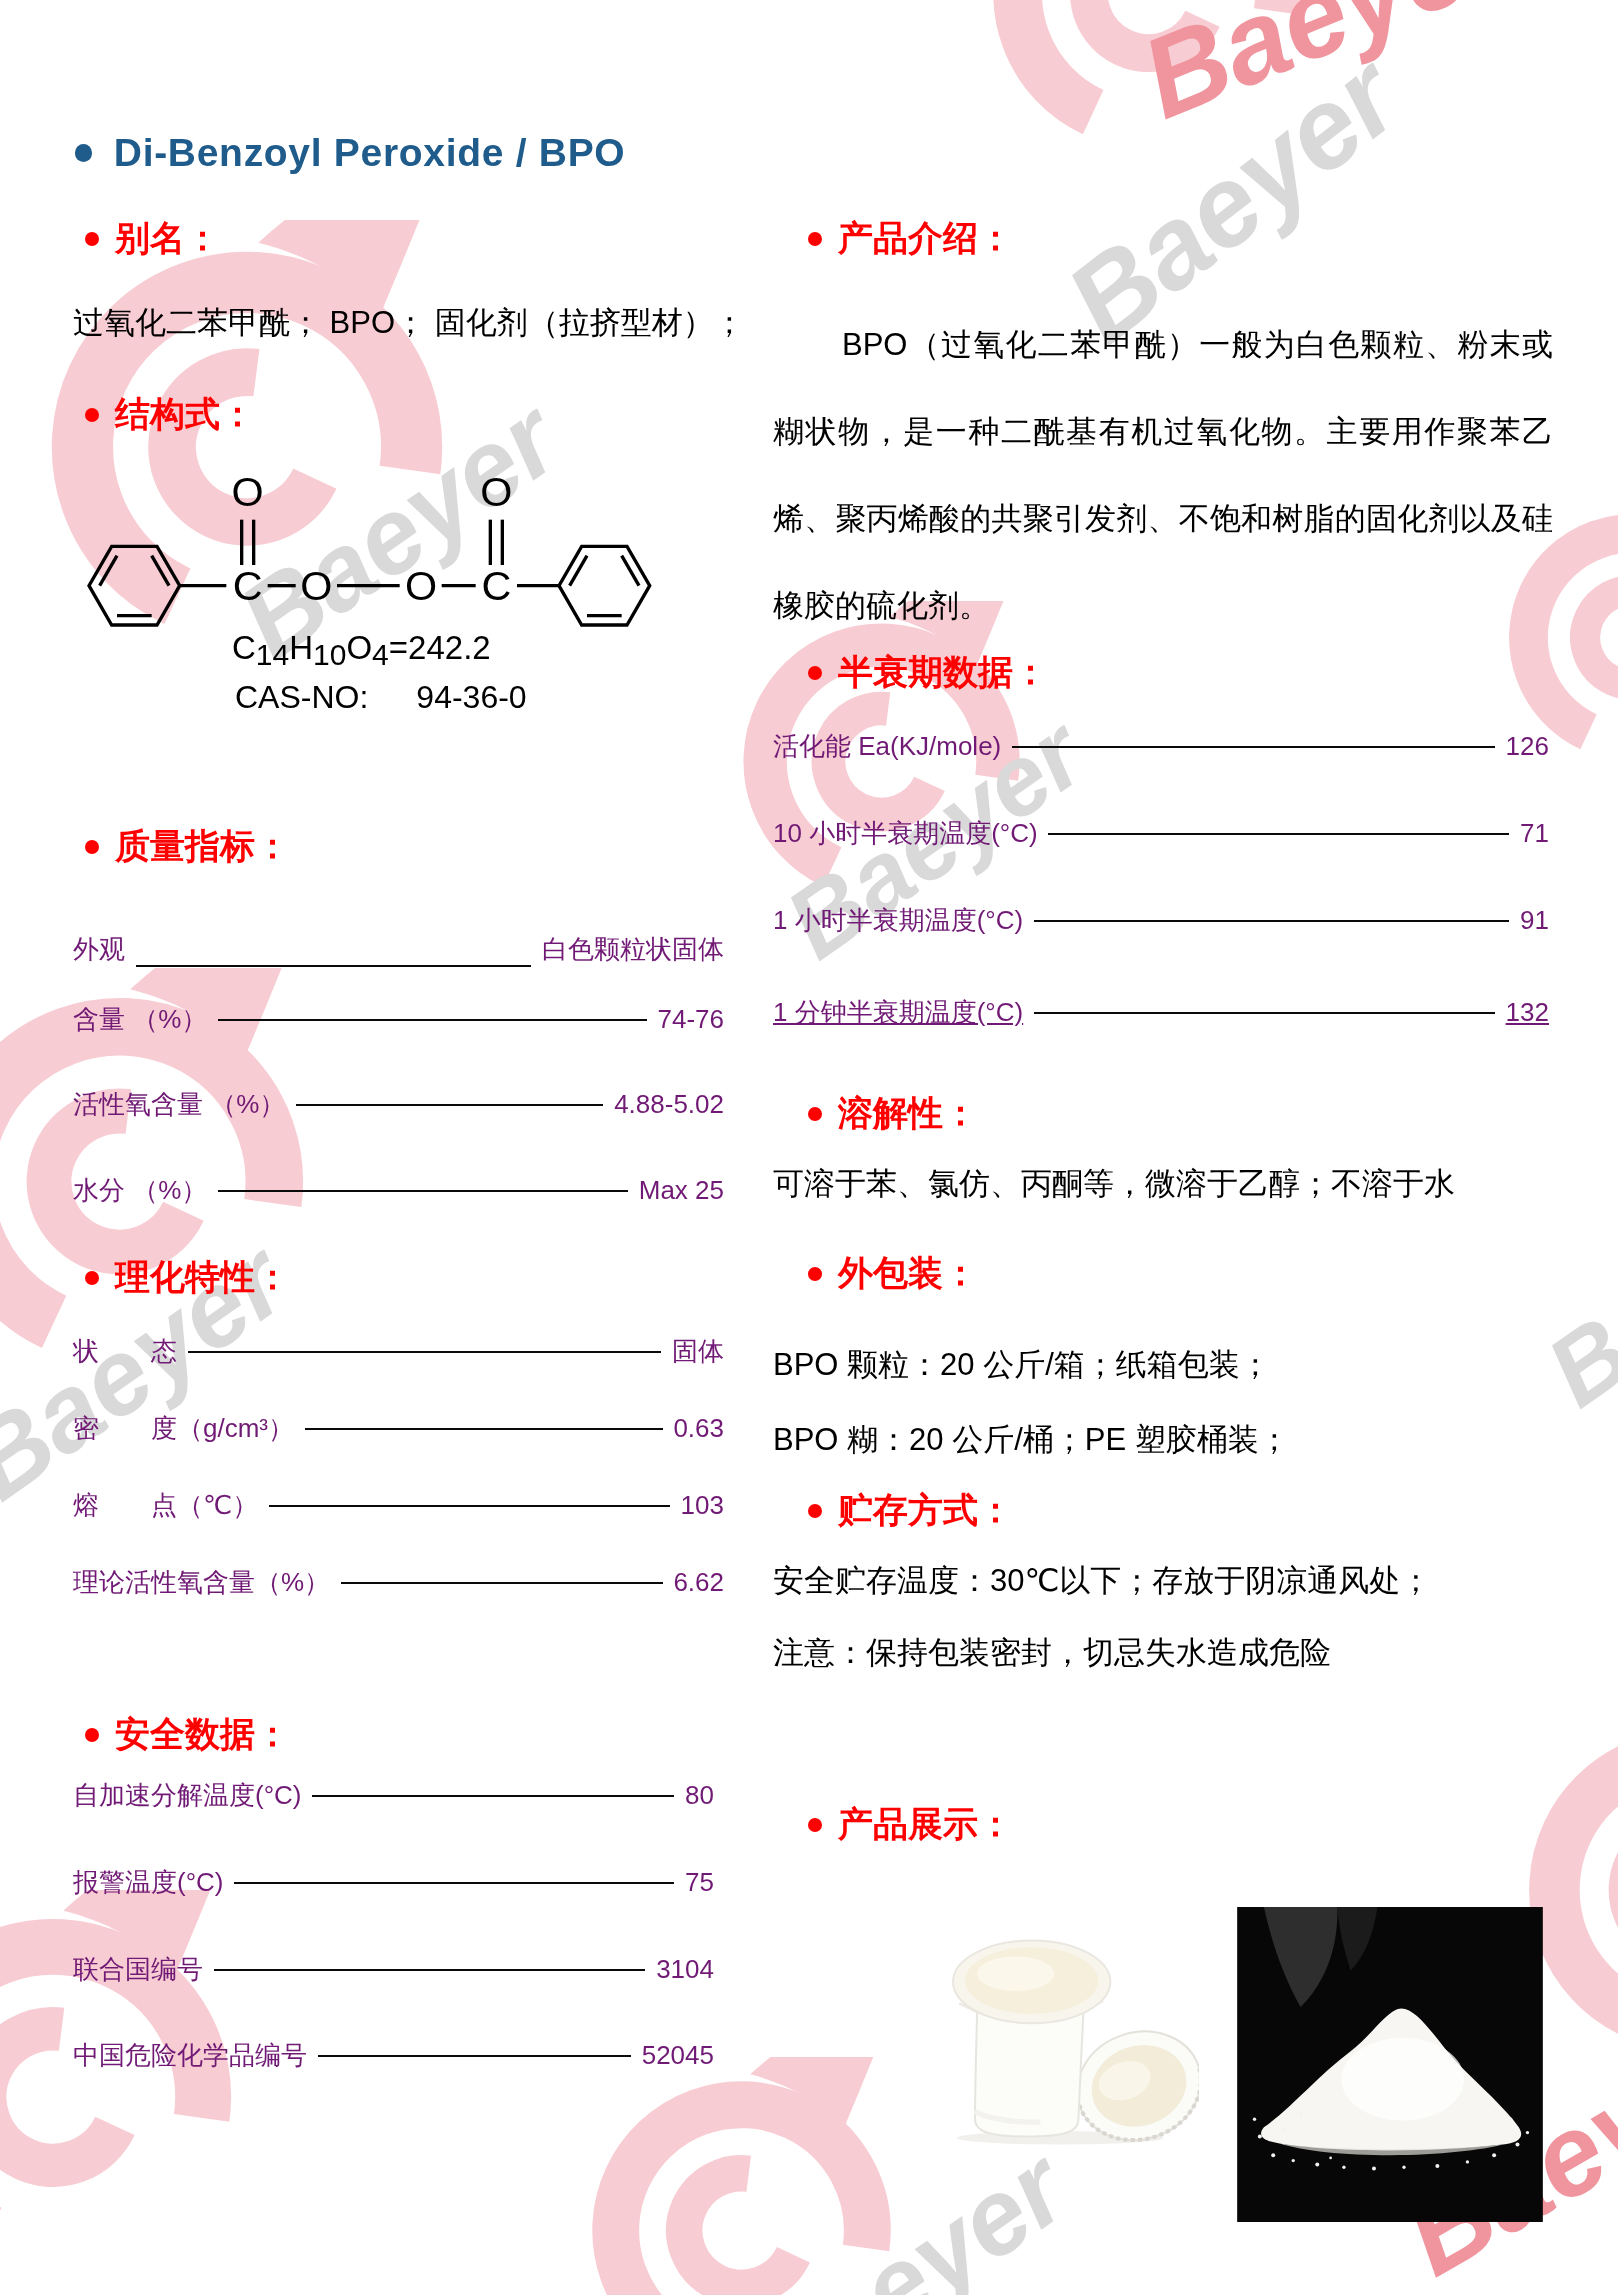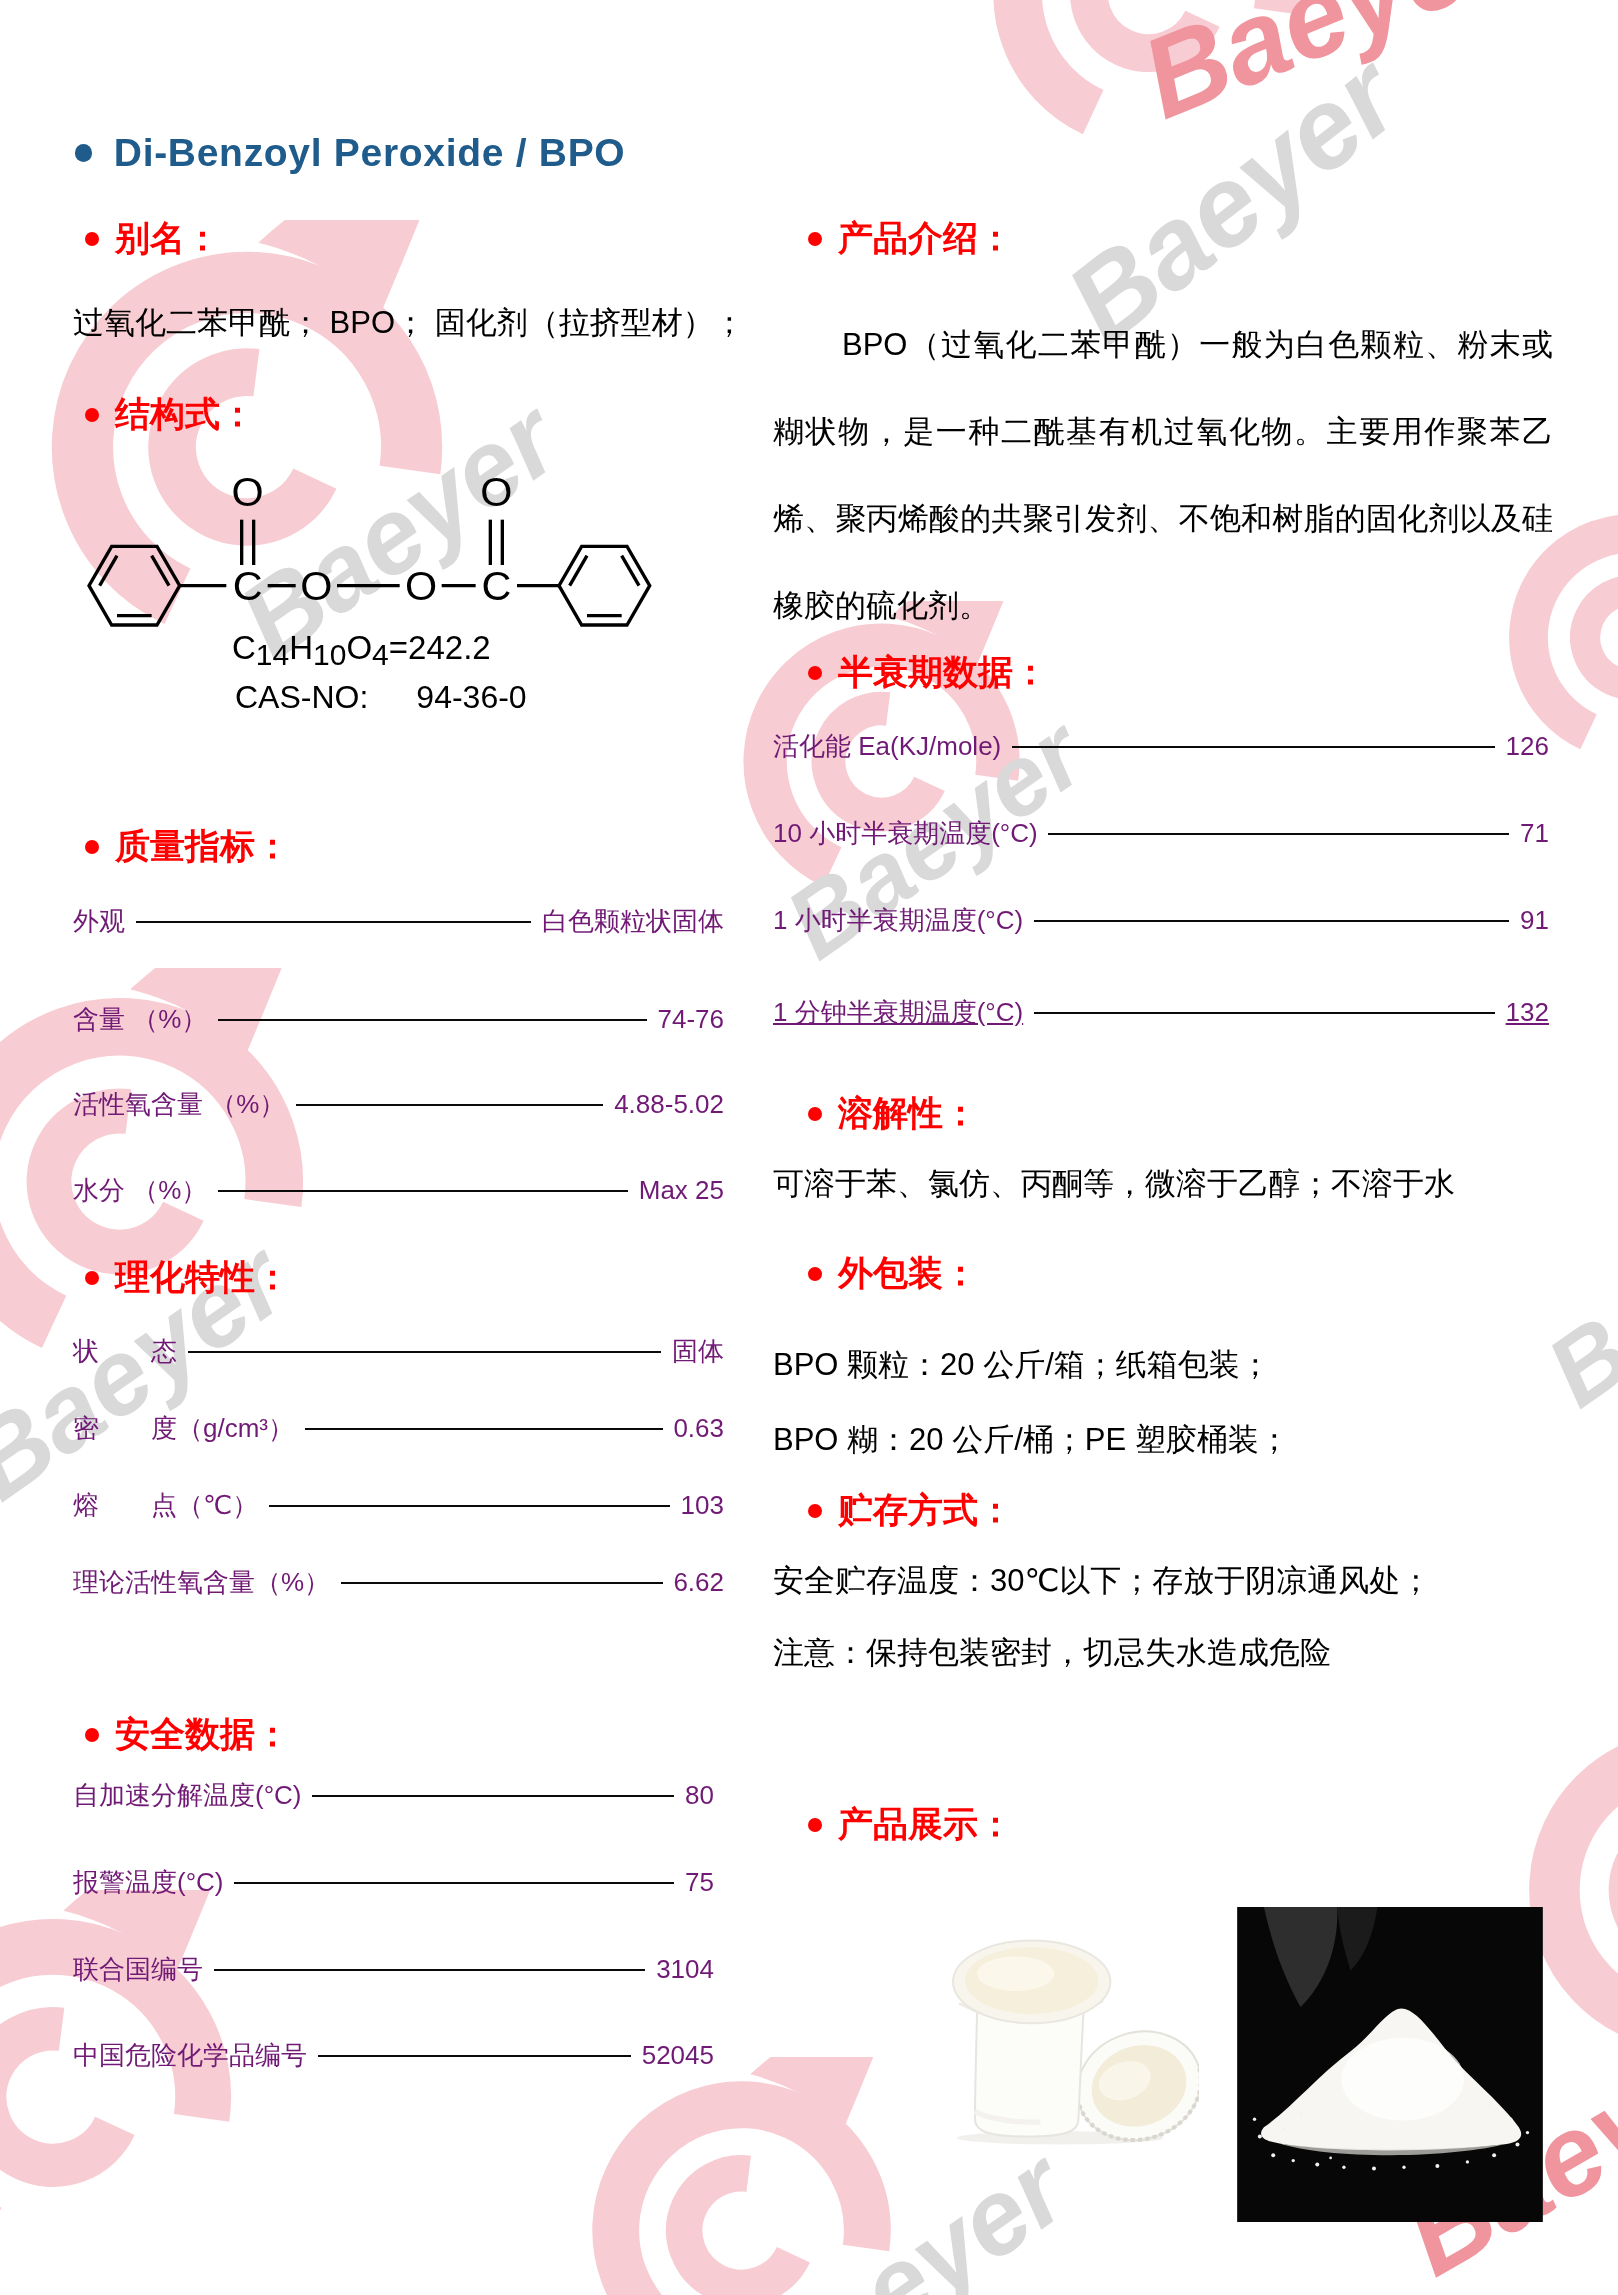--- a/index.html
+++ b/index.html
@@ -151,21 +151,21 @@
       <span>C</span><span class="sub">14</span><span>H</span><span class="sub">10</span><span>O</span><span class="sub">4</span><span>=242.2</span>
     </div>
     <div class="casline" style="left:235px;top:679px;">
       <span>CAS-NO:</span><span class="cas-val">94-36-0</span>
     </div>
 
     <div class="heading" style="left:85px;top:823px;">
       <span class="dot"></span>
       <span>质量指标：</span>
     </div>
-    <div class="row" style="left:73px;top:904px;width:651px;">
+    <div class="row" style="left:73px;top:932px;width:651px;align-items:flex-end;">
       <span class="lbl">外观</span>
       <span class="lead"></span>
       <span class="val">白色颗粒状固体</span>
     </div>
     <div class="row" style="left:73px;top:1002px;width:651px;">
       <span class="lbl">含量 （%）</span>
       <span class="lead"></span>
       <span class="val">74-76</span>
     </div>
     <div class="row" style="left:73px;top:1087px;width:651px;">

